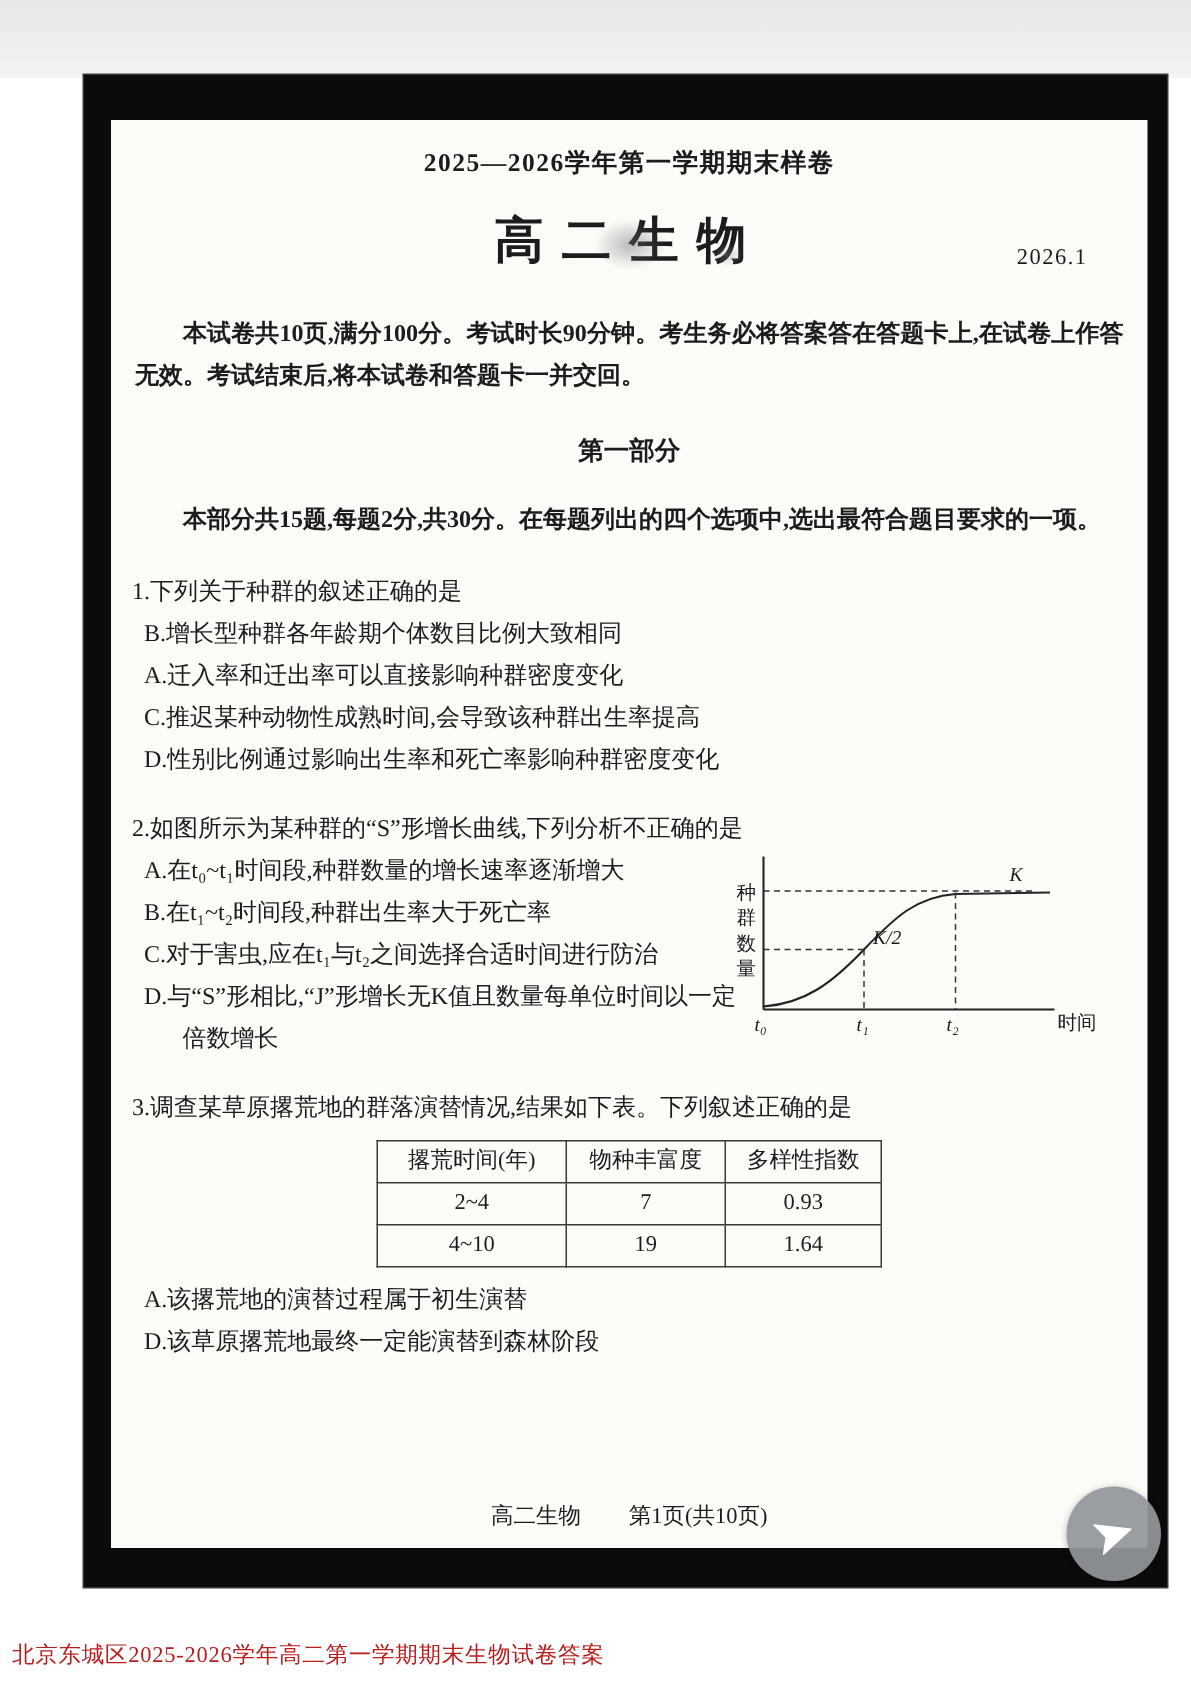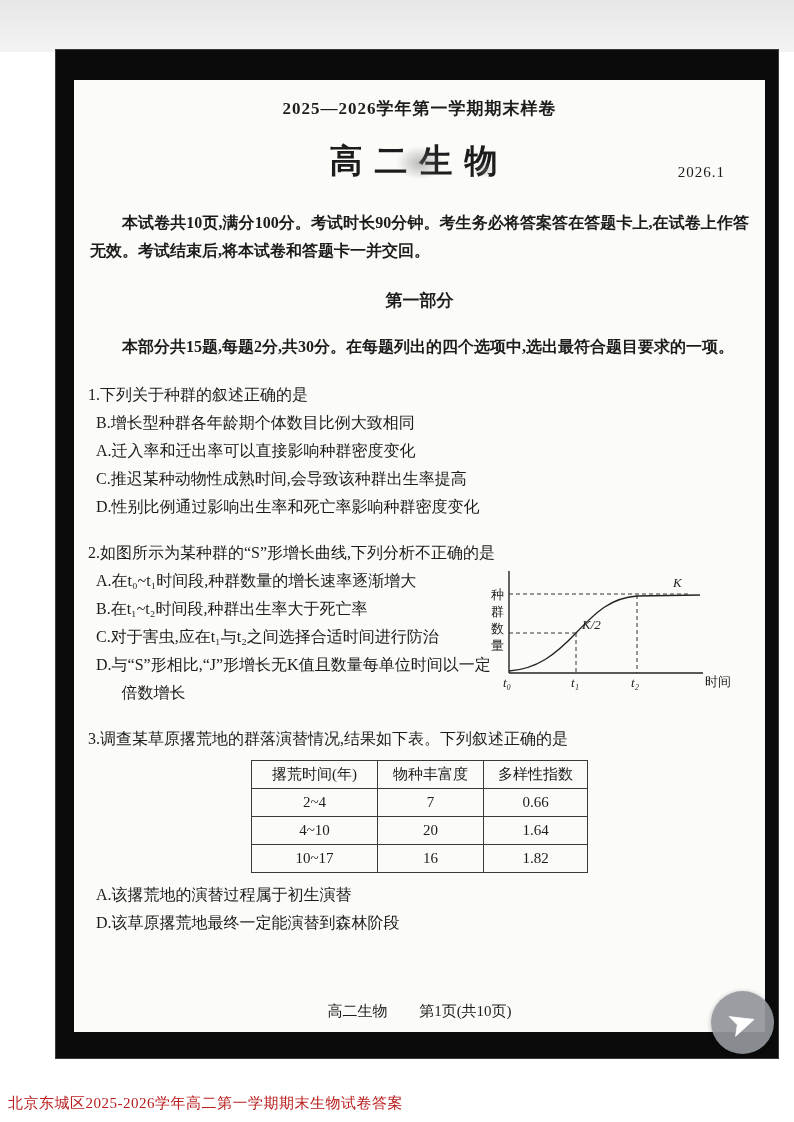--- a/index.html
+++ b/index.html
@@ -174,31 +174,26 @@
           <tr>
             <th>撂荒时间(年)</th>
             <th>物种丰富度</th>
             <th>多样性指数</th>
           </tr>
         </thead>
         <tbody>
           <tr>
             <td>2~4</td>
             <td>7</td>
-            <td>0.66</td>
+            <td>0.93</td>
           </tr>
           <tr>
             <td>4~10</td>
-            <td>20</td>
+            <td>19</td>
             <td>1.64</td>
-          </tr>
-          <tr>
-            <td>10~17</td>
-            <td>16</td>
-            <td>1.82</td>
           </tr>
         </tbody>
       </table>
 
       <div class="options">
         <div class="option">A.该撂荒地的演替过程属于初生演替</div>
         <div class="option">D.该草原撂荒地最终一定能演替到森林阶段</div>
       </div>
     </div>
 

